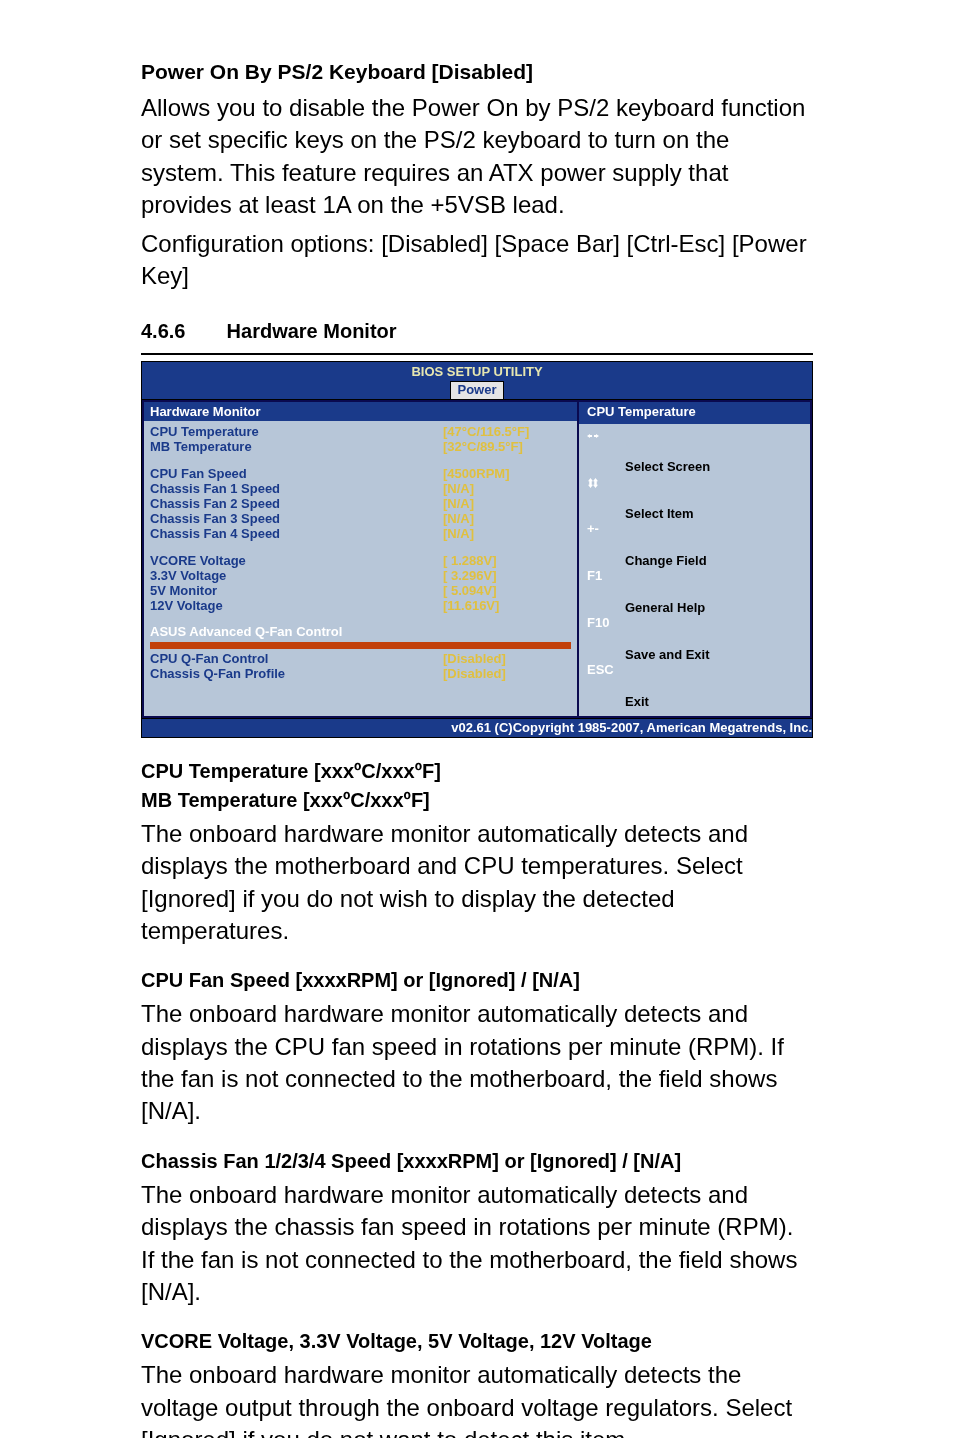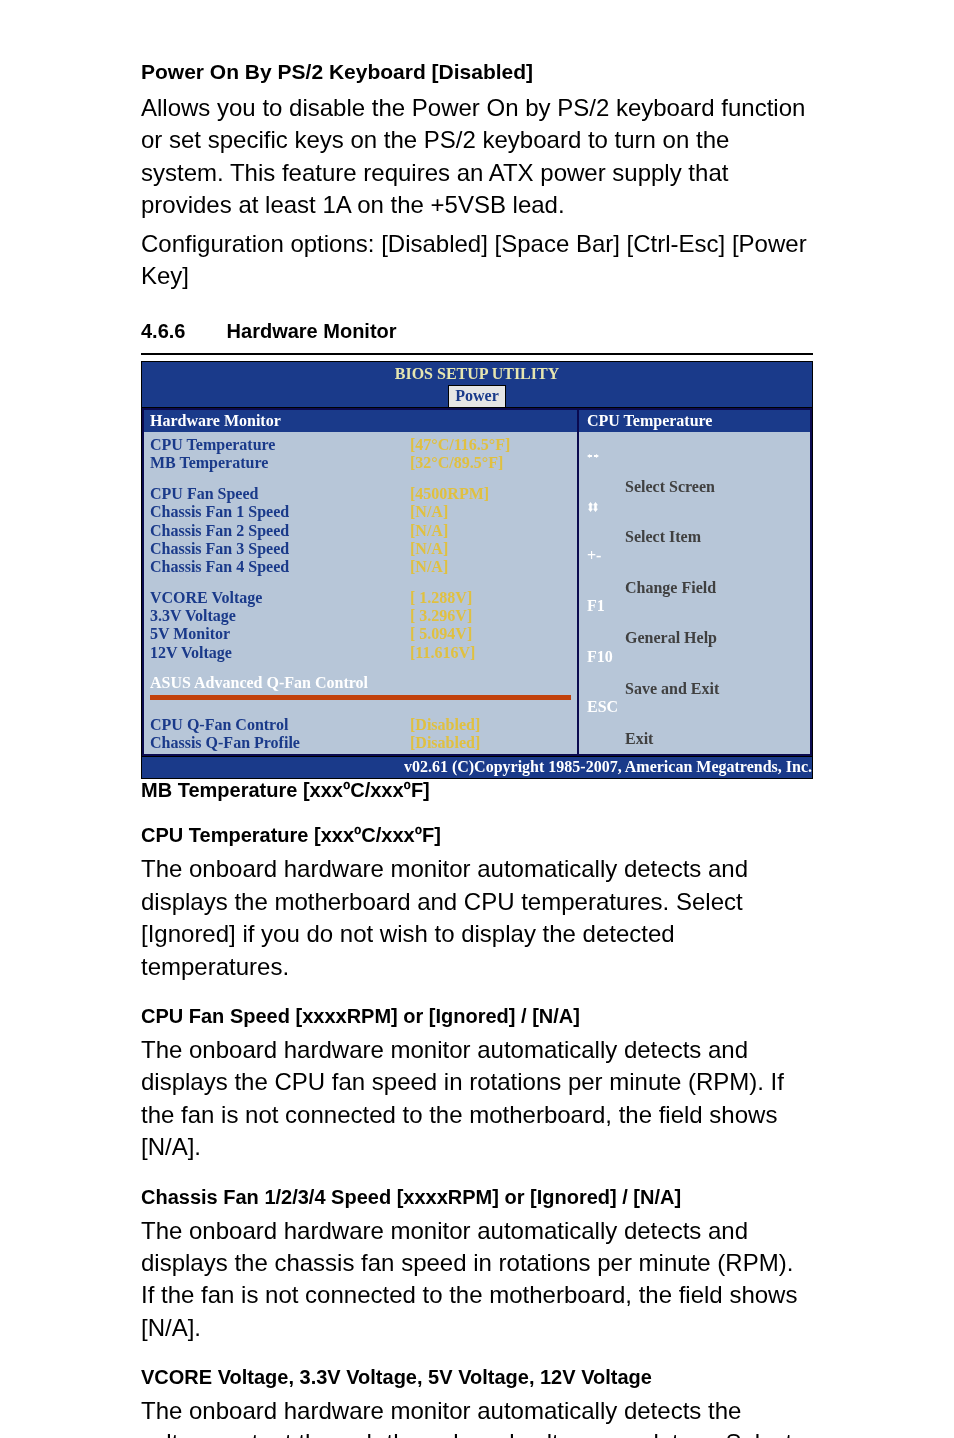--- a/index.html
+++ b/index.html
@@ -42,22 +42,22 @@
     border: none;
     border-top: 2px solid #000;
     margin: 2px 0 6px 0;
   }
   
   .bios-box {
     width: 100%;
     background: #b7c6d8;
     border: 1px solid #000;
     box-sizing: border-box;
-    font-family: Liberation Serif, serif;
-    font-size: 16px;
+    font-family: Liberation Sans, sans-serif;
+    font-size: 13px;
     font-weight: bold;
     color: #1a3a8a;
   }
   .bios-header {
     background: #1a3a8a;
     color: #e6e6b0;
     text-align: center;
     line-height: 1.3;
     padding: 2px 0 0 0;
   }
@@ -115,37 +115,38 @@
   .help-row {
     display: flex;
     line-height: 1.15;
   }
   .help-key {
     width: 38px;
     color: #ffffff;
     flex-shrink: 0;
   }
   .help-desc {
-    color: #404040;
+    color: #000000;
     margin-top: 32px;
   }
   .main-content {
     padding: 4px 6px 2px 6px;
     color: #1a3a8a;
   }
   .mono-row {
     display: flex;
     line-height: 1.15;
   }
   .mono-label {
     width: 260px;
     flex-shrink: 0;
   }
   .mono-value {
     color: #e0c040;
+    margin-left: 33px;
   }
   .spacer {
     height: 12px;
   }
   .qfan-white {
     color: #ffffff;
   }
   .bios-footer {
     background: #1a3a8a;
     color: #ffffff;
@@ -236,21 +237,21 @@
               <span class="mono-value">[ 5.094V]</span>
             </div>
           <div class="mono-row">
               <span class="mono-label">12V   Voltage</span>
               <span class="mono-value">[11.616V]</span>
             </div>
           <div class="spacer"></div>
           <div class="mono-row">
               <span class="mono-label qfan-white">ASUS Advanced Q-Fan Control</span>
             </div>
-          <div class="mono-row" style="border-top:5px solid #c2410c; margin-top:2px; padding-top:16px;">
+          <div class="mono-row" style="border-top:7px solid #c2410c; margin-top:2px; padding-top:3px;">
               <span class="mono-label">CPU Q-Fan Control</span>
               <span class="mono-value">[Disabled]</span>
             </div>
           <div class="mono-row">
               <span class="mono-label">Chassis Q-Fan Profile</span>
               <span class="mono-value">[Disabled]</span>
             </div>
         </div>
       </div>
       <div class="bios-sidebar">
@@ -290,22 +291,22 @@
           <div class="help-row">
               <span class="help-key">ESC</span>
               <span class="help-desc">Exit</span>
             </div>
         </div>
       </div>
     </div>
     <div class="bios-footer">v02.61 (C)Copyright 1985-2007, American Megatrends, Inc.</div>
   </div>
 
+  <h3 class="sub-title">CPU Temperature [xxxºC/xxxºF]</h3>
   <h3 class="sub-title" style="margin-top:0;">MB Temperature [xxxºC/xxxºF]</h3>
-  <h3 class="sub-title">CPU Temperature [xxxºC/xxxºF]</h3>
   <p class="body-text">The onboard hardware monitor automatically detects and displays the motherboard and CPU temperatures. Select [Ignored] if you do not wish to display the detected temperatures.</p>
 
   <h3 class="sub-title">CPU Fan Speed [xxxxRPM] or [Ignored] / [N/A]</h3>
   <p class="body-text">The onboard hardware monitor automatically detects and displays the CPU fan speed in rotations per minute (RPM). If the fan is not connected to the motherboard, the field shows [N/A].</p>
 
   <h3 class="sub-title">Chassis Fan 1/2/3/4 Speed [xxxxRPM] or [Ignored] / [N/A]</h3>
   <p class="body-text">The onboard hardware monitor automatically detects and displays the chassis fan speed in rotations per minute (RPM). If the fan is not connected to the motherboard, the field shows [N/A].</p>
 
   <h3 class="sub-title">VCORE Voltage, 3.3V Voltage, 5V Voltage, 12V Voltage</h3>
   <p class="body-text">The onboard hardware monitor automatically detects the voltage output through the onboard voltage regulators. Select [Ignored] if you do not want to detect this item.</p>

